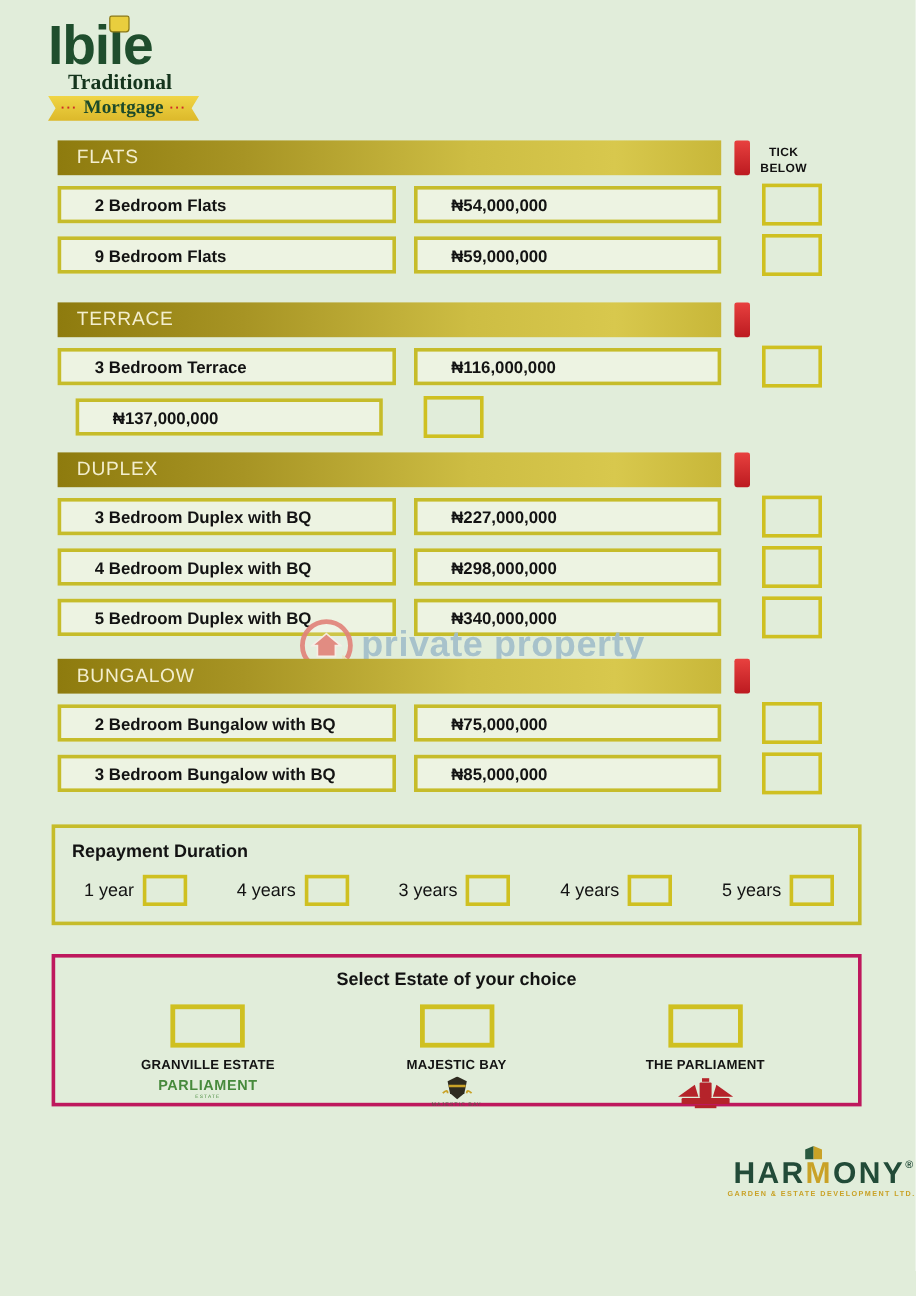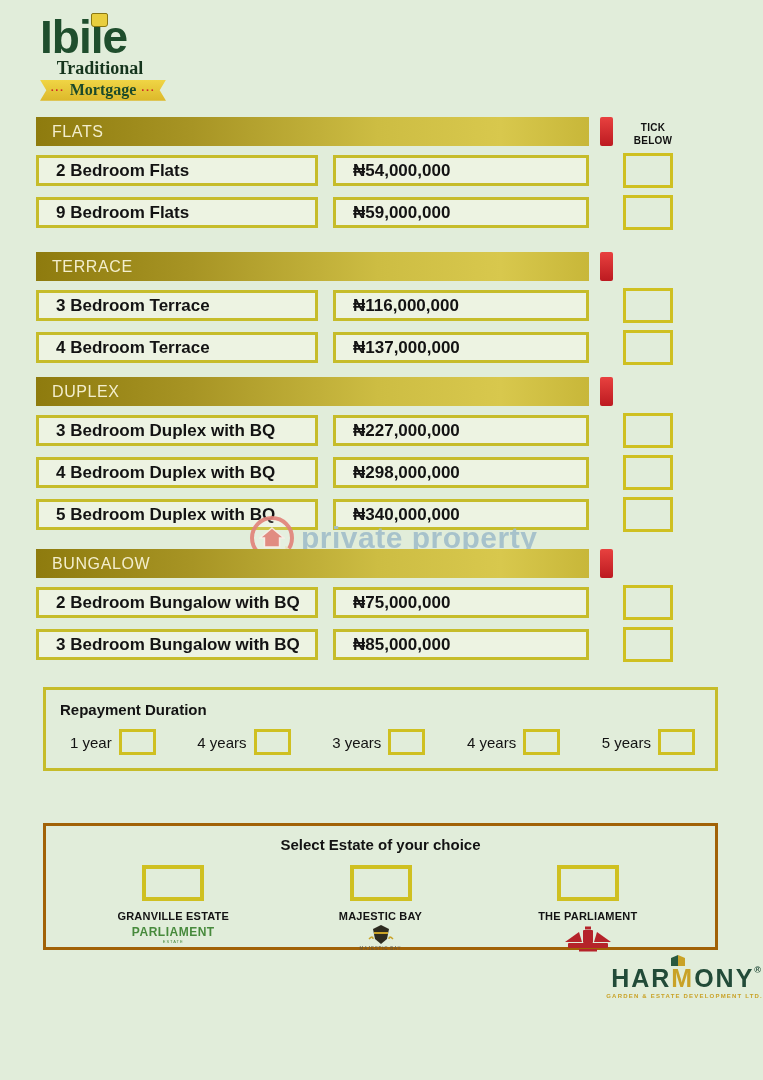--- a/index.html
+++ b/index.html
@@ -19,50 +19,50 @@
     background:linear-gradient(180deg,#f0d545,#dcb82a);
     clip-path:polygon(0 0,100% 0,95% 50%,100% 100%,0 100%,5% 50%);
   }
   .ib-banner .word { font-family:"Liberation Serif", serif; font-weight:bold; font-size:16px; color:#1c4a2a; }
   .ib-banner .dots { color:#cf2b26; font-size:11px; font-weight:bold; letter-spacing:1px; line-height:1; }
 
   
   .tick-header { position:absolute; left:624px; top:121px; width:58px; text-align:center; font-size:10px; font-weight:bold; line-height:1.3; letter-spacing:0.3px; color:#111; }
 
   
-  .section { position:absolute; left:36px; width:650px; }
+  .section { position:absolute; left:48px; width:650px; }
   .sec-head { display:flex; align-items:stretch; height:29px; margin-bottom:9px; }
   .sec-bar {
     width:553px; display:flex; align-items:center; padding-left:16px; box-sizing:border-box;
     background:linear-gradient(90deg,#8e7b0e 0%,#a79424 28%,#cdbd43 62%,#d8c84d 84%,#c8b739 100%);
     color:#f3eecd; font-size:16px; letter-spacing:0.6px;
   }
   .red-bar { width:13px; height:29px; margin-left:11px; background:linear-gradient(180deg,#e8413f,#bc1a20); border-radius:2px; }
 
   .row { display:flex; align-items:center; height:31px; margin-bottom:11px; }
-  .cell { box-sizing:border-box; border:3px solid #c6bc2a; background:#edf3e2; height:31px; display:flex; align-items:center; font-weight:bold; font-size:17px; padding-left:17px; }
+  .cell { box-sizing:border-box; border:3px solid #c6bc2a; background:#edf3e2; height:31px; display:flex; align-items:center; font-weight:bold; font-size:14px; padding-left:28px; }
   .cell.label { width:282px; }
   .cell.price { width:256px; margin-left:15px; }
   .tickbox { box-sizing:border-box; width:50px; height:35px; margin-left:34px; border:3px solid #cfc021; background:transparent; flex:none; }
 
   
   .watermark { position:absolute; left:250px; top:516px; display:flex; align-items:center; opacity:0.92; pointer-events:none; }
   .wm-icon { position:relative; width:44px; height:44px; border:4px solid #e2847b; border-radius:50%; box-sizing:border-box; display:flex; align-items:center; justify-content:center; background:rgba(255,255,255,0.15); }
   .wm-text { margin-left:7px; font-size:30px; font-weight:bold; color:#a3bfca; letter-spacing:0.5px; }
   .wm-cursor { position:absolute; left:30px; top:26px; }
 
   
   .rep-box { position:absolute; left:43px; top:687px; width:675px; height:84px; box-sizing:border-box; border:3px solid #c6bc2a; }
   .rep-title { margin:11px 0 0 14px; font-size:15px; font-weight:bold; }
   .rep-options { display:flex; justify-content:space-between; margin:11px 20px 0 24px; }
   .rep-opt { display:flex; align-items:center; gap:7px; font-size:15px; }
   .rep-check { box-sizing:border-box; width:37px; height:26px; border:3px solid #cfc021; }
 
   
-  .est-box { position:absolute; left:43px; top:795px; width:675px; height:127px; box-sizing:border-box; border:3px solid #a16207;margin-top:28px; }
+  .est-box { position:absolute; left:43px; top:795px; width:675px; height:127px; box-sizing:border-box; border:3px solid #be185d; }
   .est-title { text-align:center; font-size:15px; font-weight:bold; margin-top:10px; }
   .est-grid { display:flex; justify-content:space-evenly; margin-top:12px; }
   .est-col { display:flex; flex-direction:column; align-items:center; width:160px; }
   .est-check { box-sizing:border-box; width:62px; height:36px; border:4px solid #cfc021; }
   .est-name { font-size:11px; font-weight:bold; margin-top:9px; letter-spacing:0.2px; white-space:nowrap; }
   .est-logo { margin-top:3px; height:30px; display:flex; flex-direction:column; align-items:center; justify-content:flex-start; }
 
   .lk-top { font-size:5px; font-weight:bold; color:#b5342c; letter-spacing:2px; }
   .lk-mid { font-size:10px; font-weight:bold; color:#c03028; letter-spacing:0.5px; line-height:1; }
   .lk-bot { font-size:8px; font-weight:bold; color:#c03028; line-height:1; letter-spacing:1px; }
@@ -122,21 +122,20 @@
     <div class="sec-head">
       <div class="sec-bar">TERRACE</div>
       <div class="red-bar"></div>
     </div>
     <div class="row">
       <div class="cell label">3 Bedroom Terrace</div>
       <div class="cell price">₦116,000,000</div>
       <div class="tickbox"></div>
     </div>
     <div class="row">
-      <div class="cell label">4 Bedroom Terrace</div>
       <div class="cell price">₦137,000,000</div>
       <div class="tickbox"></div>
     </div>
   </div>
 
   <div class="section" style="top:377px">
     <div class="sec-head">
       <div class="sec-bar">DUPLEX</div>
       <div class="red-bar"></div>
     </div>

